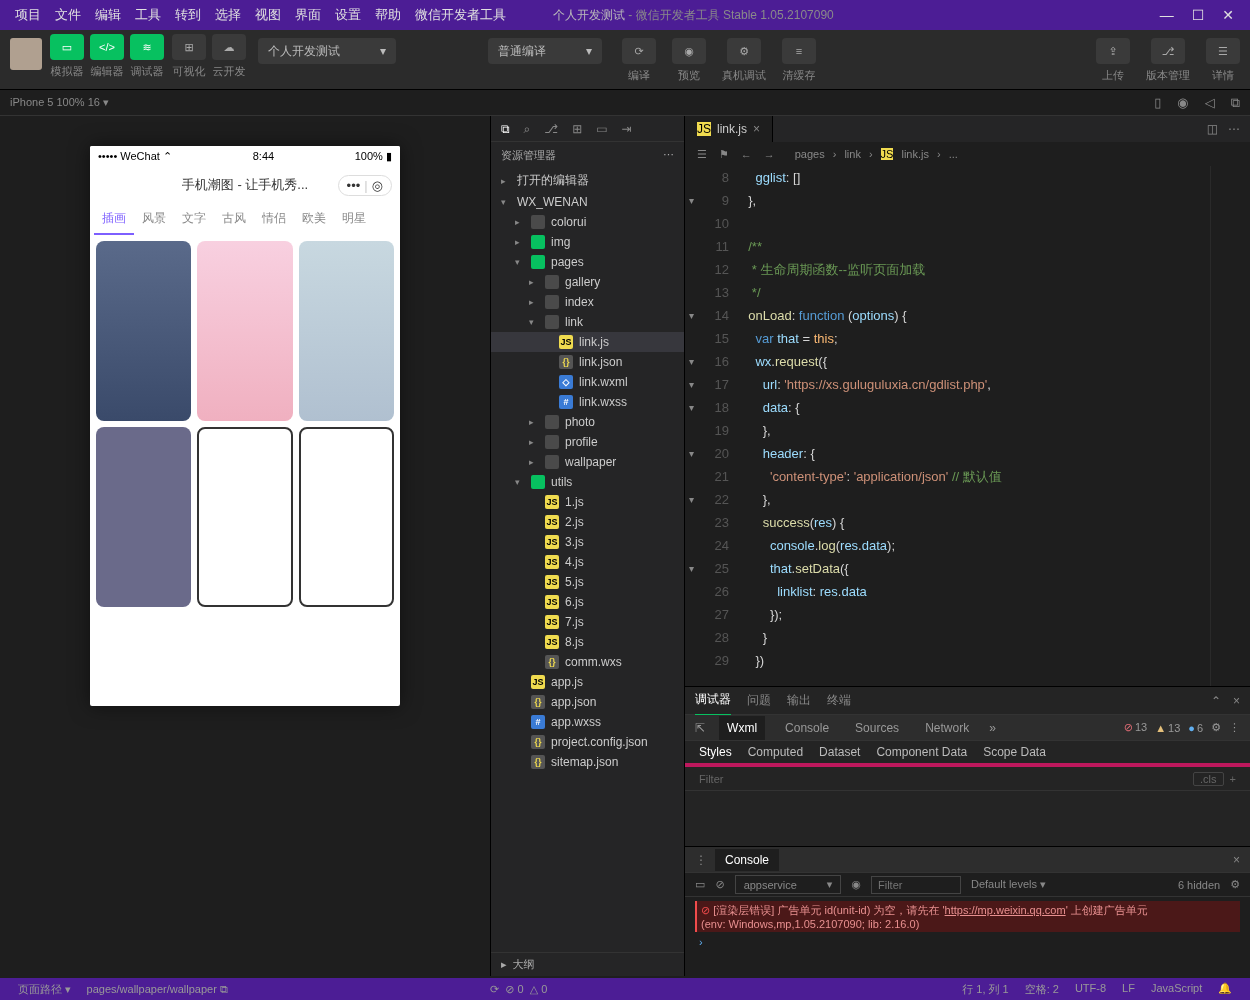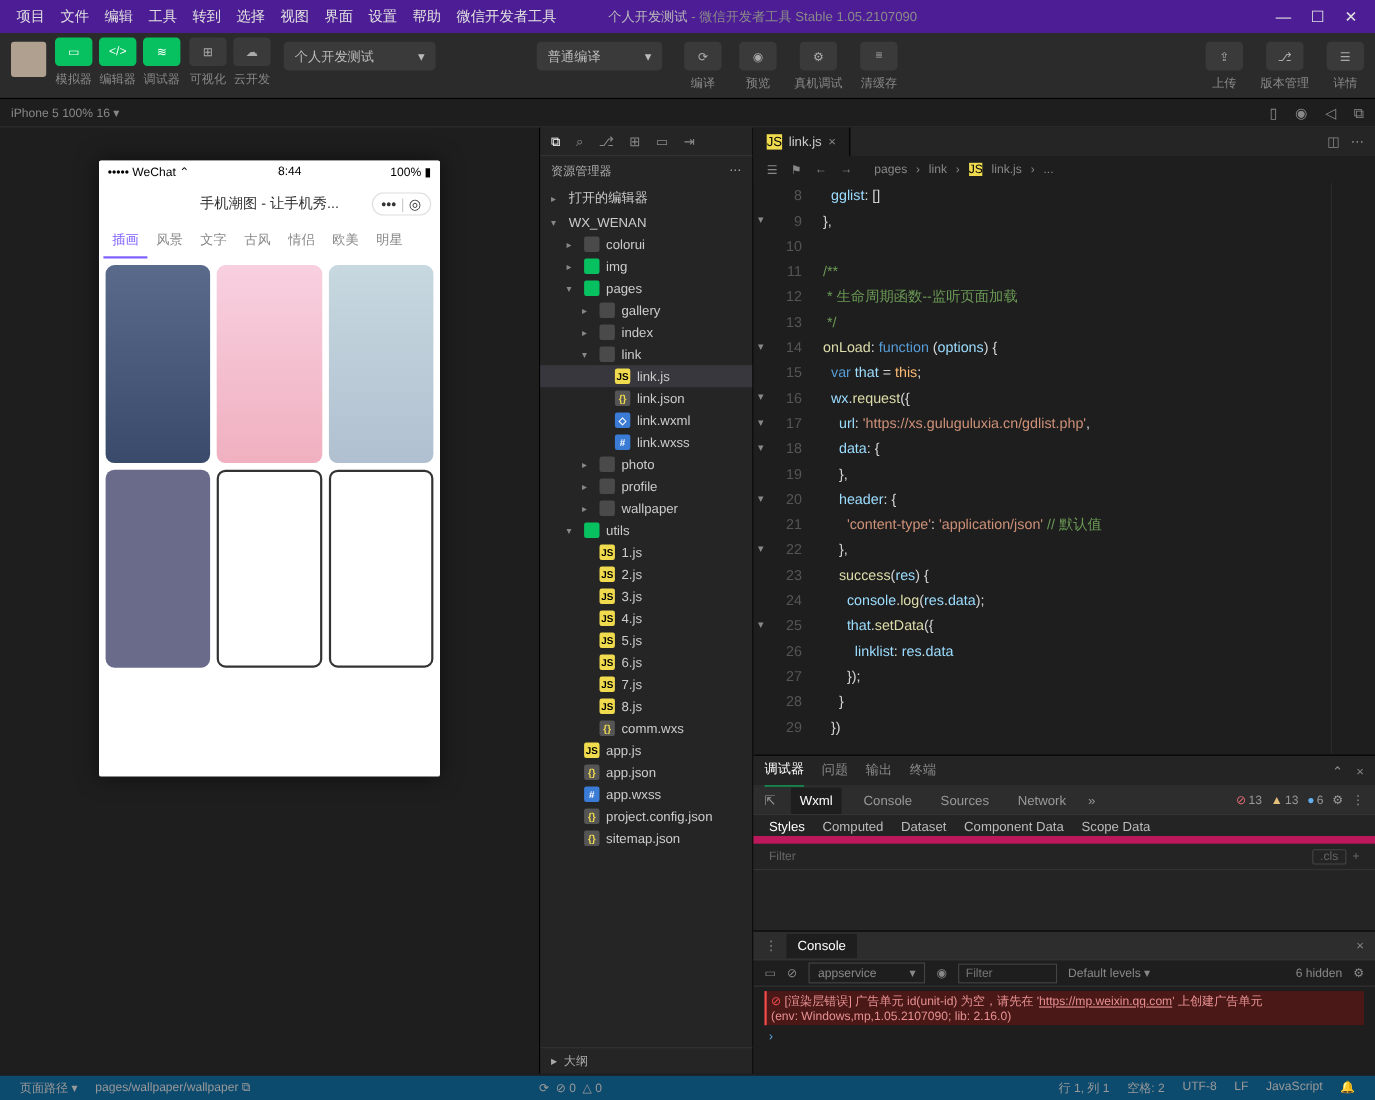--- a/index.html
+++ b/index.html
@@ -95,41 +95,41 @@
 .dbg-header .dbg-tab { cursor: pointer; padding: 6px 0; }
 .dbg-header .dbg-tab.active { color: #fff; border-bottom: 2px solid #07c160; }
 .dbg-header .dbg-ctrl { margin-left: auto; display: flex; gap: 12px; }
 .dbg-tools { height: 26px; display: flex; align-items: center; padding: 0 10px; gap: 14px; color: #999; font-size: 12px; border-bottom: 1px solid #333; background: #2d2d2d; }
 .dbg-tools .tool-tab { padding: 0 6px; cursor: pointer; }
 .dbg-tools .tool-tab.active { background: #1e1e1e; color: #fff; padding: 5px 8px; }
 .dbg-tools .badges { margin-left: auto; display: flex; gap: 8px; align-items: center; font-size: 11px; }
 .dbg-tools .badge-err::before { content: "⊘"; color: #e06c75; margin-right: 2px; }
 .dbg-tools .badge-warn::before { content: "▲"; color: #e5c07b; margin-right: 2px; }
 .dbg-tools .badge-info::before { content: "●"; color: #61afef; margin-right: 2px; }
-.styles-row { height: 26px; display: flex; align-items: center; gap: 16px; padding: 0 14px; font-size: 12px; color: #bbb; border-bottom: 7px solid #be185d; }
+.styles-row { height: 26px; display: flex; align-items: center; gap: 16px; padding: 0 14px; font-size: 12px; color: #bbb; border-bottom: 4px solid #be185d; }
 .styles-row .st-tab { cursor: pointer; }
 .styles-row .st-tab.active { color: #fff; }
 .filter-row { height: 24px; display: flex; align-items: center; padding: 0 14px; color: #666; font-size: 11px; border-bottom: 1px solid #333; }
 .filter-row .cls { margin-left: auto; border: 1px solid #444; padding: 0 6px; border-radius: 2px; }
 
 
 .console-panel { height: 130px; background: #1e1e1e; border-top: 1px solid #000; display: flex; flex-direction: column; }
 .con-header { height: 26px; display: flex; align-items: center; padding: 0 10px; background: #2d2d2d; border-bottom: 1px solid #333; }
 .con-header .con-title { background: #1e1e1e; padding: 4px 10px; color: #fff; font-size: 12px; }
 .con-header .con-close { margin-left: auto; color: #888; cursor: pointer; }
 .con-tools { height: 24px; display: flex; align-items: center; padding: 0 10px; gap: 10px; color: #888; font-size: 11px; border-bottom: 1px solid #333; }
 .con-tools input { background: #1e1e1e; border: 1px solid #444; color: #ccc; padding: 2px 6px; font-size: 11px; width: 90px; }
 .con-tools .con-sel { background: #1e1e1e; border: 1px solid #444; padding: 2px 8px; display: flex; align-items: center; gap: 30px; }
 .con-body { flex: 1; padding: 4px 10px; font-family: Consolas, monospace; font-size: 11px; }
 .con-err { background: #4b1818; color: #e89090; padding: 2px 4px; border-left: 2px solid #f14c4c; }
 .con-err a { color: #e89090; text-decoration: underline; }
 .con-prompt { color: #61afef; padding: 4px; }
 
 
-.statusbar { position: absolute; bottom: 0; left: 0; right: 0; height: 22px; background: #0c4a6e; display: flex; align-items: center; padding: 0 10px; color: #999; font-size: 11px; }
+.statusbar { position: absolute; bottom: 0; left: 0; right: 0; height: 22px; background: #4c1d95; display: flex; align-items: center; padding: 0 10px; color: #999; font-size: 11px; }
 .statusbar .sb-item { padding: 0 8px; cursor: pointer; }
 .statusbar .sb-right { margin-left: auto; display: flex; }
 .statusbar .sb-center { position: absolute; left: 490px; display: flex; gap: 6px; }
 </style>
 </head>
 <body>
 
 <div class="menubar">
   <span class="menu-item">项目</span>
   <span class="menu-item">文件</span>

